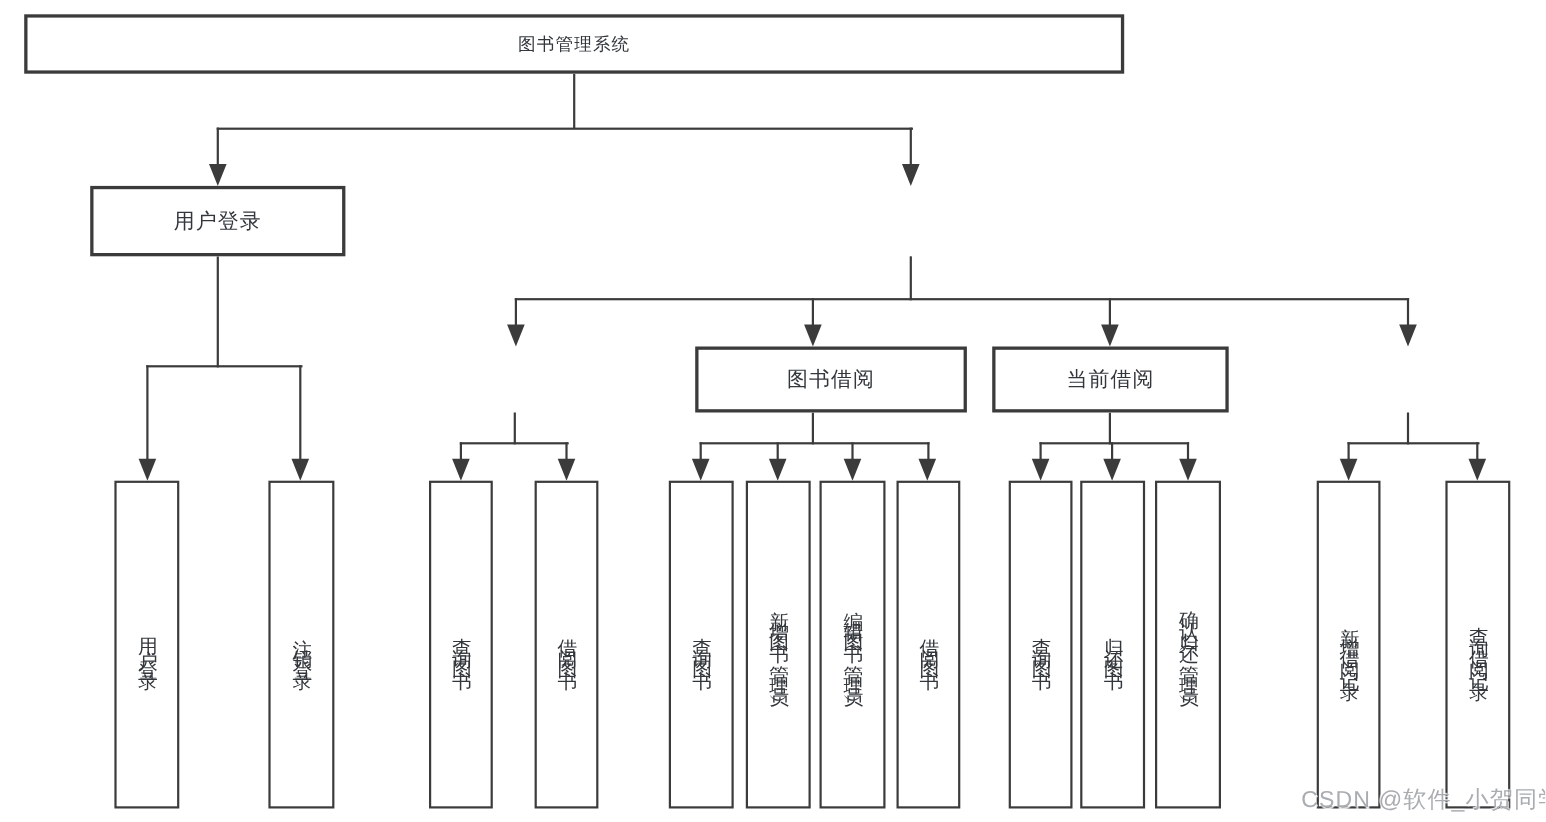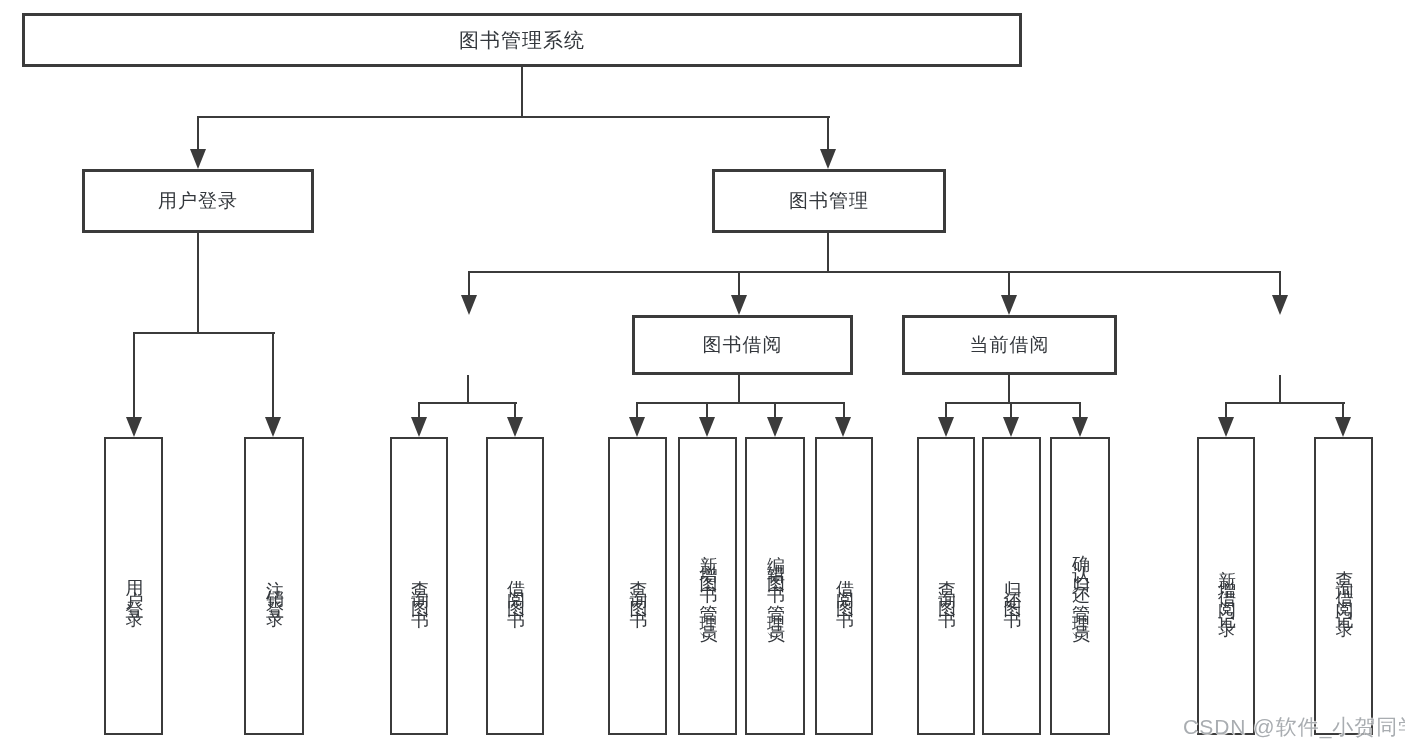--- a/index.html
+++ b/index.html
@@ -46,57 +46,54 @@
     z-index:3;
     text-shadow:1px 1px 1px rgba(255,255,255,.9), -1px -1px 1px rgba(255,255,255,.9);
     white-space:nowrap;
   }
 </style>
 </head>
 <body>
 
 <div id="canvas">
 
-  <div class="box" style="left:22px; top:13px; width:1000px; height:54px; font-size:20px;">
+  <div class="box" style="left:22px; top:13px; width:1000px; height:54px; font-size:16px;">
     <span>图书管理系统</span>
   </div>
 
   <div class="seg" style="left:521px; top:67px; width:2px; height:50px;"></div>
   <div class="seg" style="left:197px; top:116px; width:633px; height:2px;"></div>
   <div class="seg" style="left:197px; top:116px; width:2px; height:35px;"></div>
   <div class="seg" style="left:827px; top:116px; width:2px; height:35px;"></div>
   <div class="tri" style="left:190px; top:149px;"></div>
   <div class="tri" style="left:820px; top:149px;"></div>
 
   <div class="box" style="left:82px; top:169px; width:232px; height:64px;">
     <span>用户登录</span>
-  </div>
-  <div class="box" style="left:712px; top:169px; width:234px; height:64px;">
-    <span>图书管理</span>
   </div>
 
   <div class="seg" style="left:197px; top:233px; width:2px; height:101px;"></div>
   <div class="seg" style="left:133px; top:332px; width:142px; height:2px;"></div>
   <div class="seg" style="left:133px; top:332px; width:2px; height:87px;"></div>
   <div class="seg" style="left:272px; top:332px; width:2px; height:87px;"></div>
   <div class="tri" style="left:126px; top:417px;"></div>
   <div class="tri" style="left:265px; top:417px;"></div>
 
   <div class="seg" style="left:827px; top:233px; width:2px; height:40px;"></div>
   <div class="seg" style="left:468px; top:271px; width:813px; height:2px;"></div>
   <div class="seg" style="left:468px; top:271px; width:2px; height:26px;"></div>
   <div class="seg" style="left:738px; top:271px; width:2px; height:26px;"></div>
   <div class="seg" style="left:1008px; top:271px; width:2px; height:26px;"></div>
   <div class="seg" style="left:1279px; top:271px; width:2px; height:26px;"></div>
   <div class="tri" style="left:461px; top:295px;"></div>
   <div class="tri" style="left:731px; top:295px;"></div>
   <div class="tri" style="left:1001px; top:295px;"></div>
   <div class="tri" style="left:1272px; top:295px;"></div>
 
-  <div class="box" style="left:632px; top:315px; width:221px; height:60px;">
+  <div class="box" style="left:632px; top:315px; width:247px; height:60px;">
     <span>图书借阅</span>
   </div>
   <div class="box" style="left:902px; top:315px; width:215px; height:60px;">
     <span>当前借阅</span>
   </div>
 
   <div class="seg" style="left:467px; top:375px; width:2px; height:29px;"></div>
   <div class="seg" style="left:418px; top:402px; width:99px; height:2px;"></div>
   <div class="seg" style="left:418px; top:402px; width:2px; height:17px;"></div>
   <div class="seg" style="left:514px; top:402px; width:2px; height:17px;"></div>

